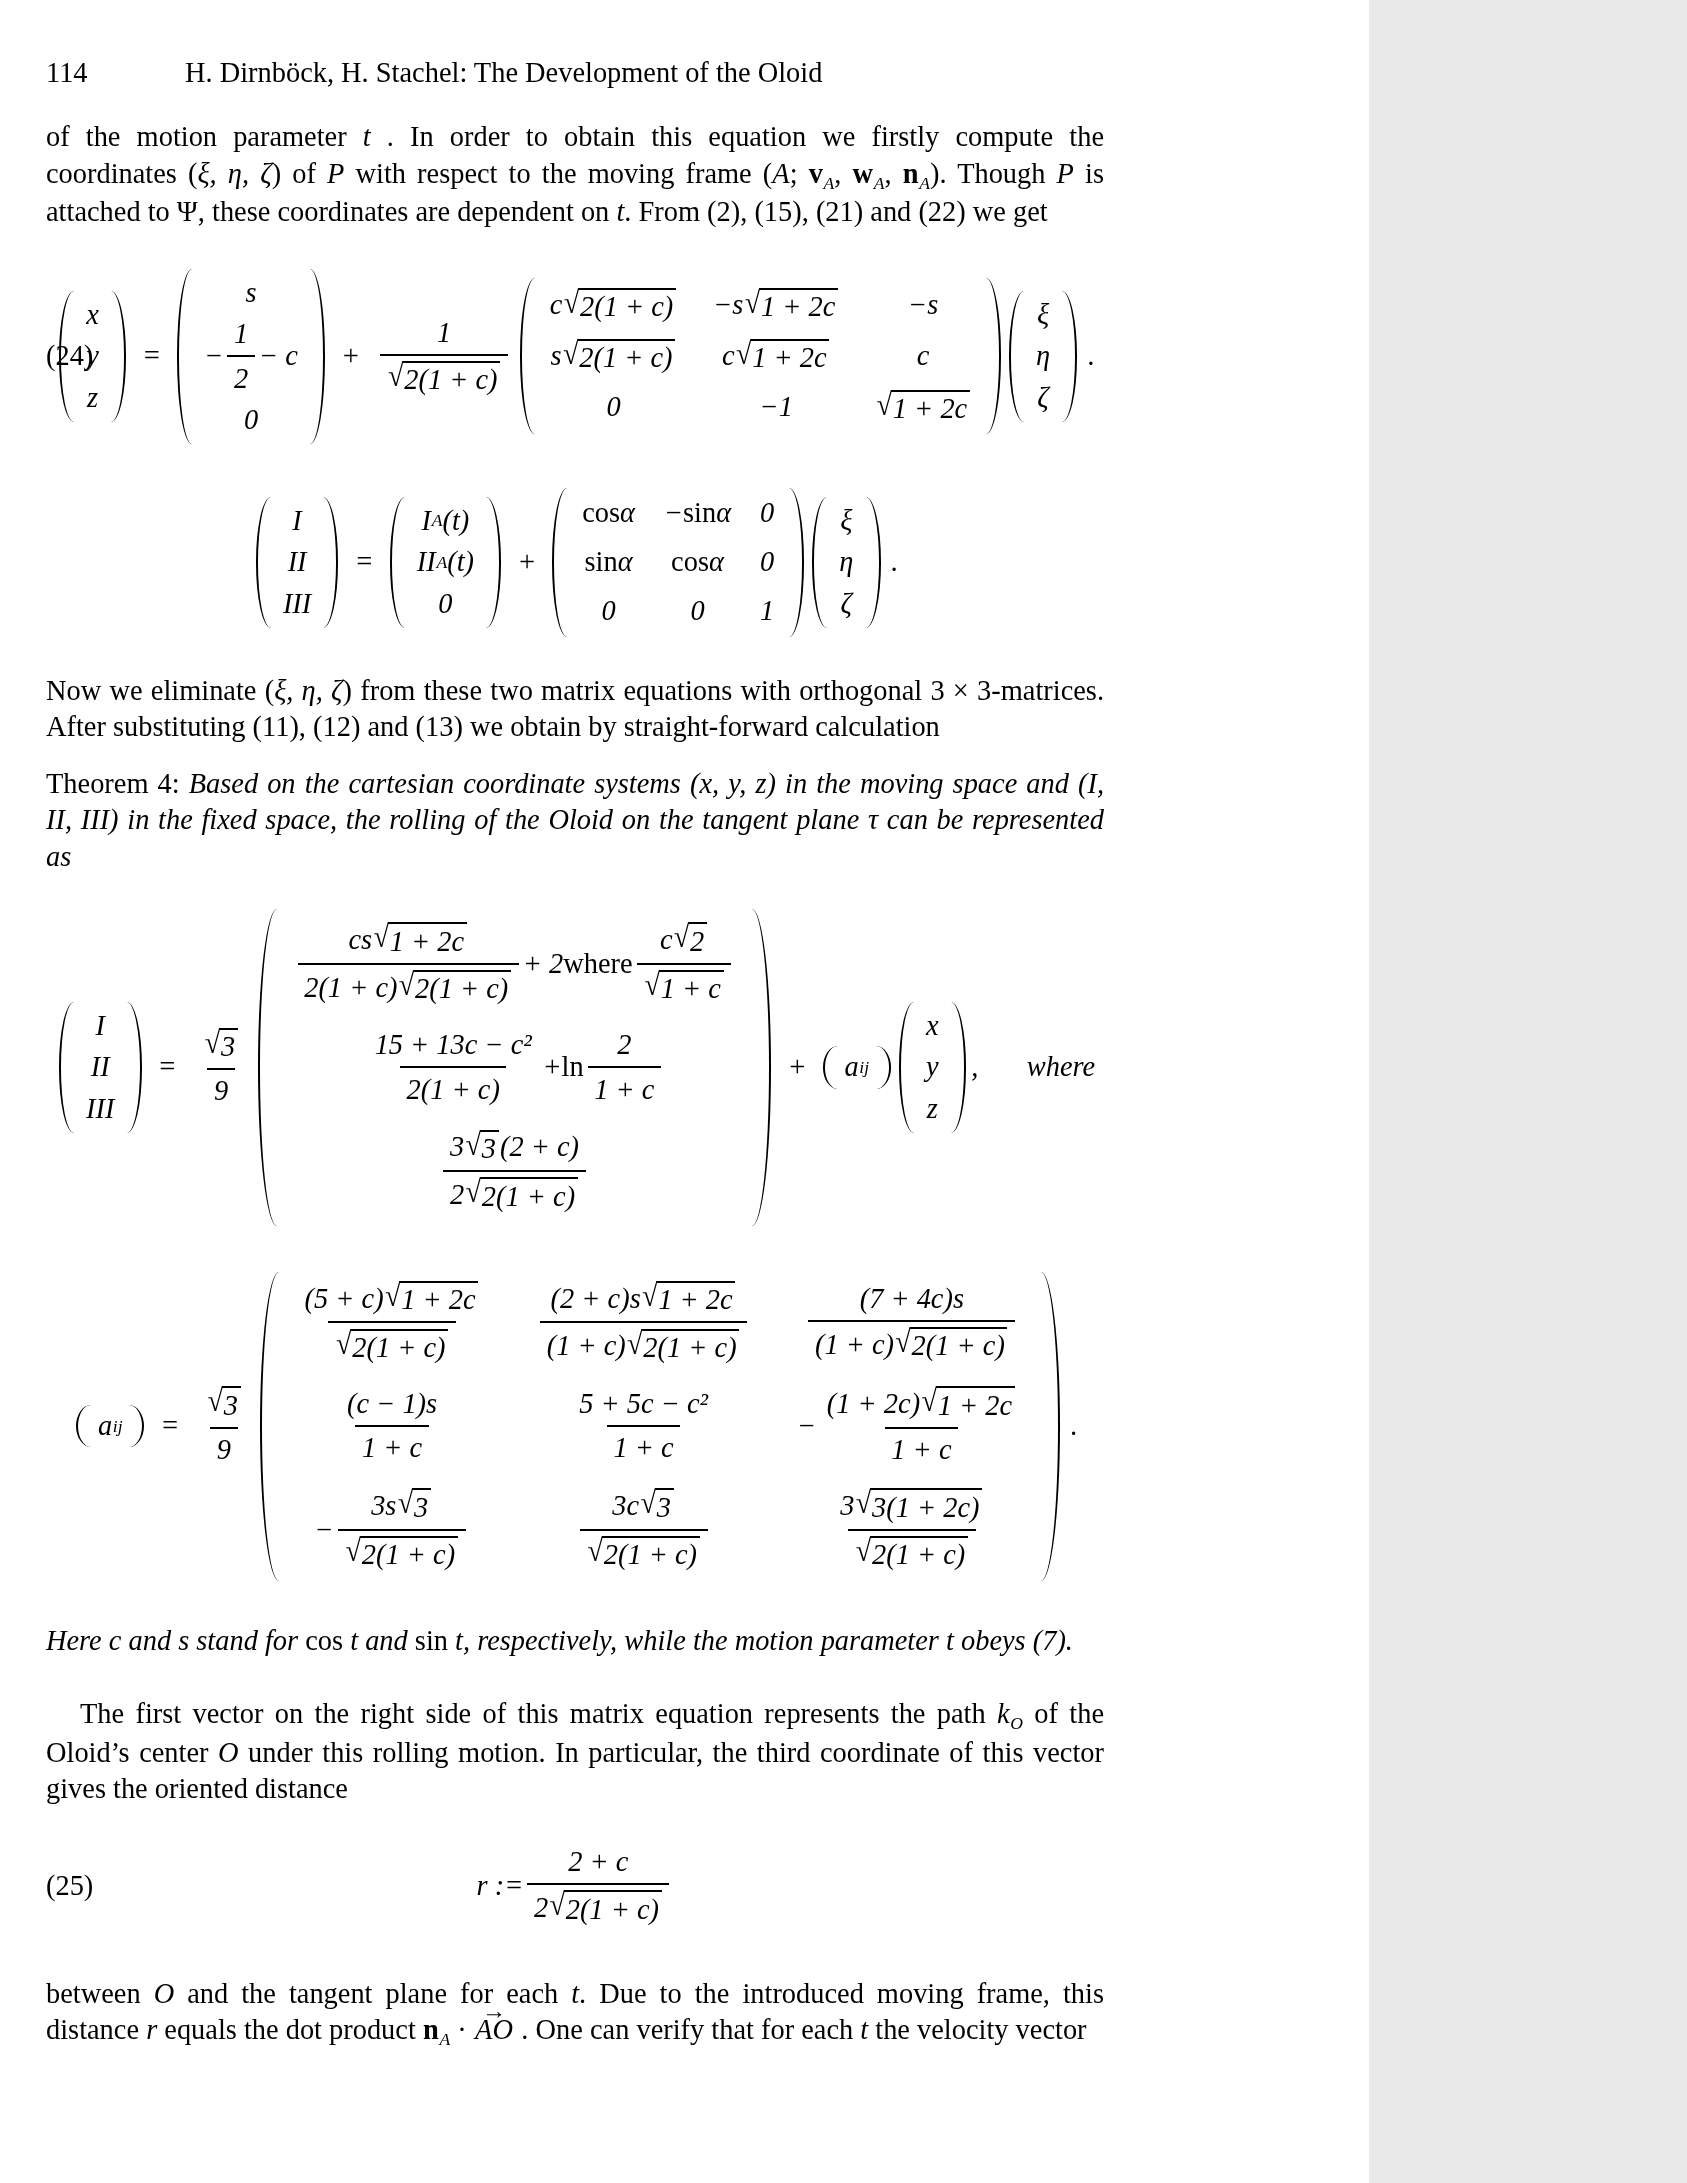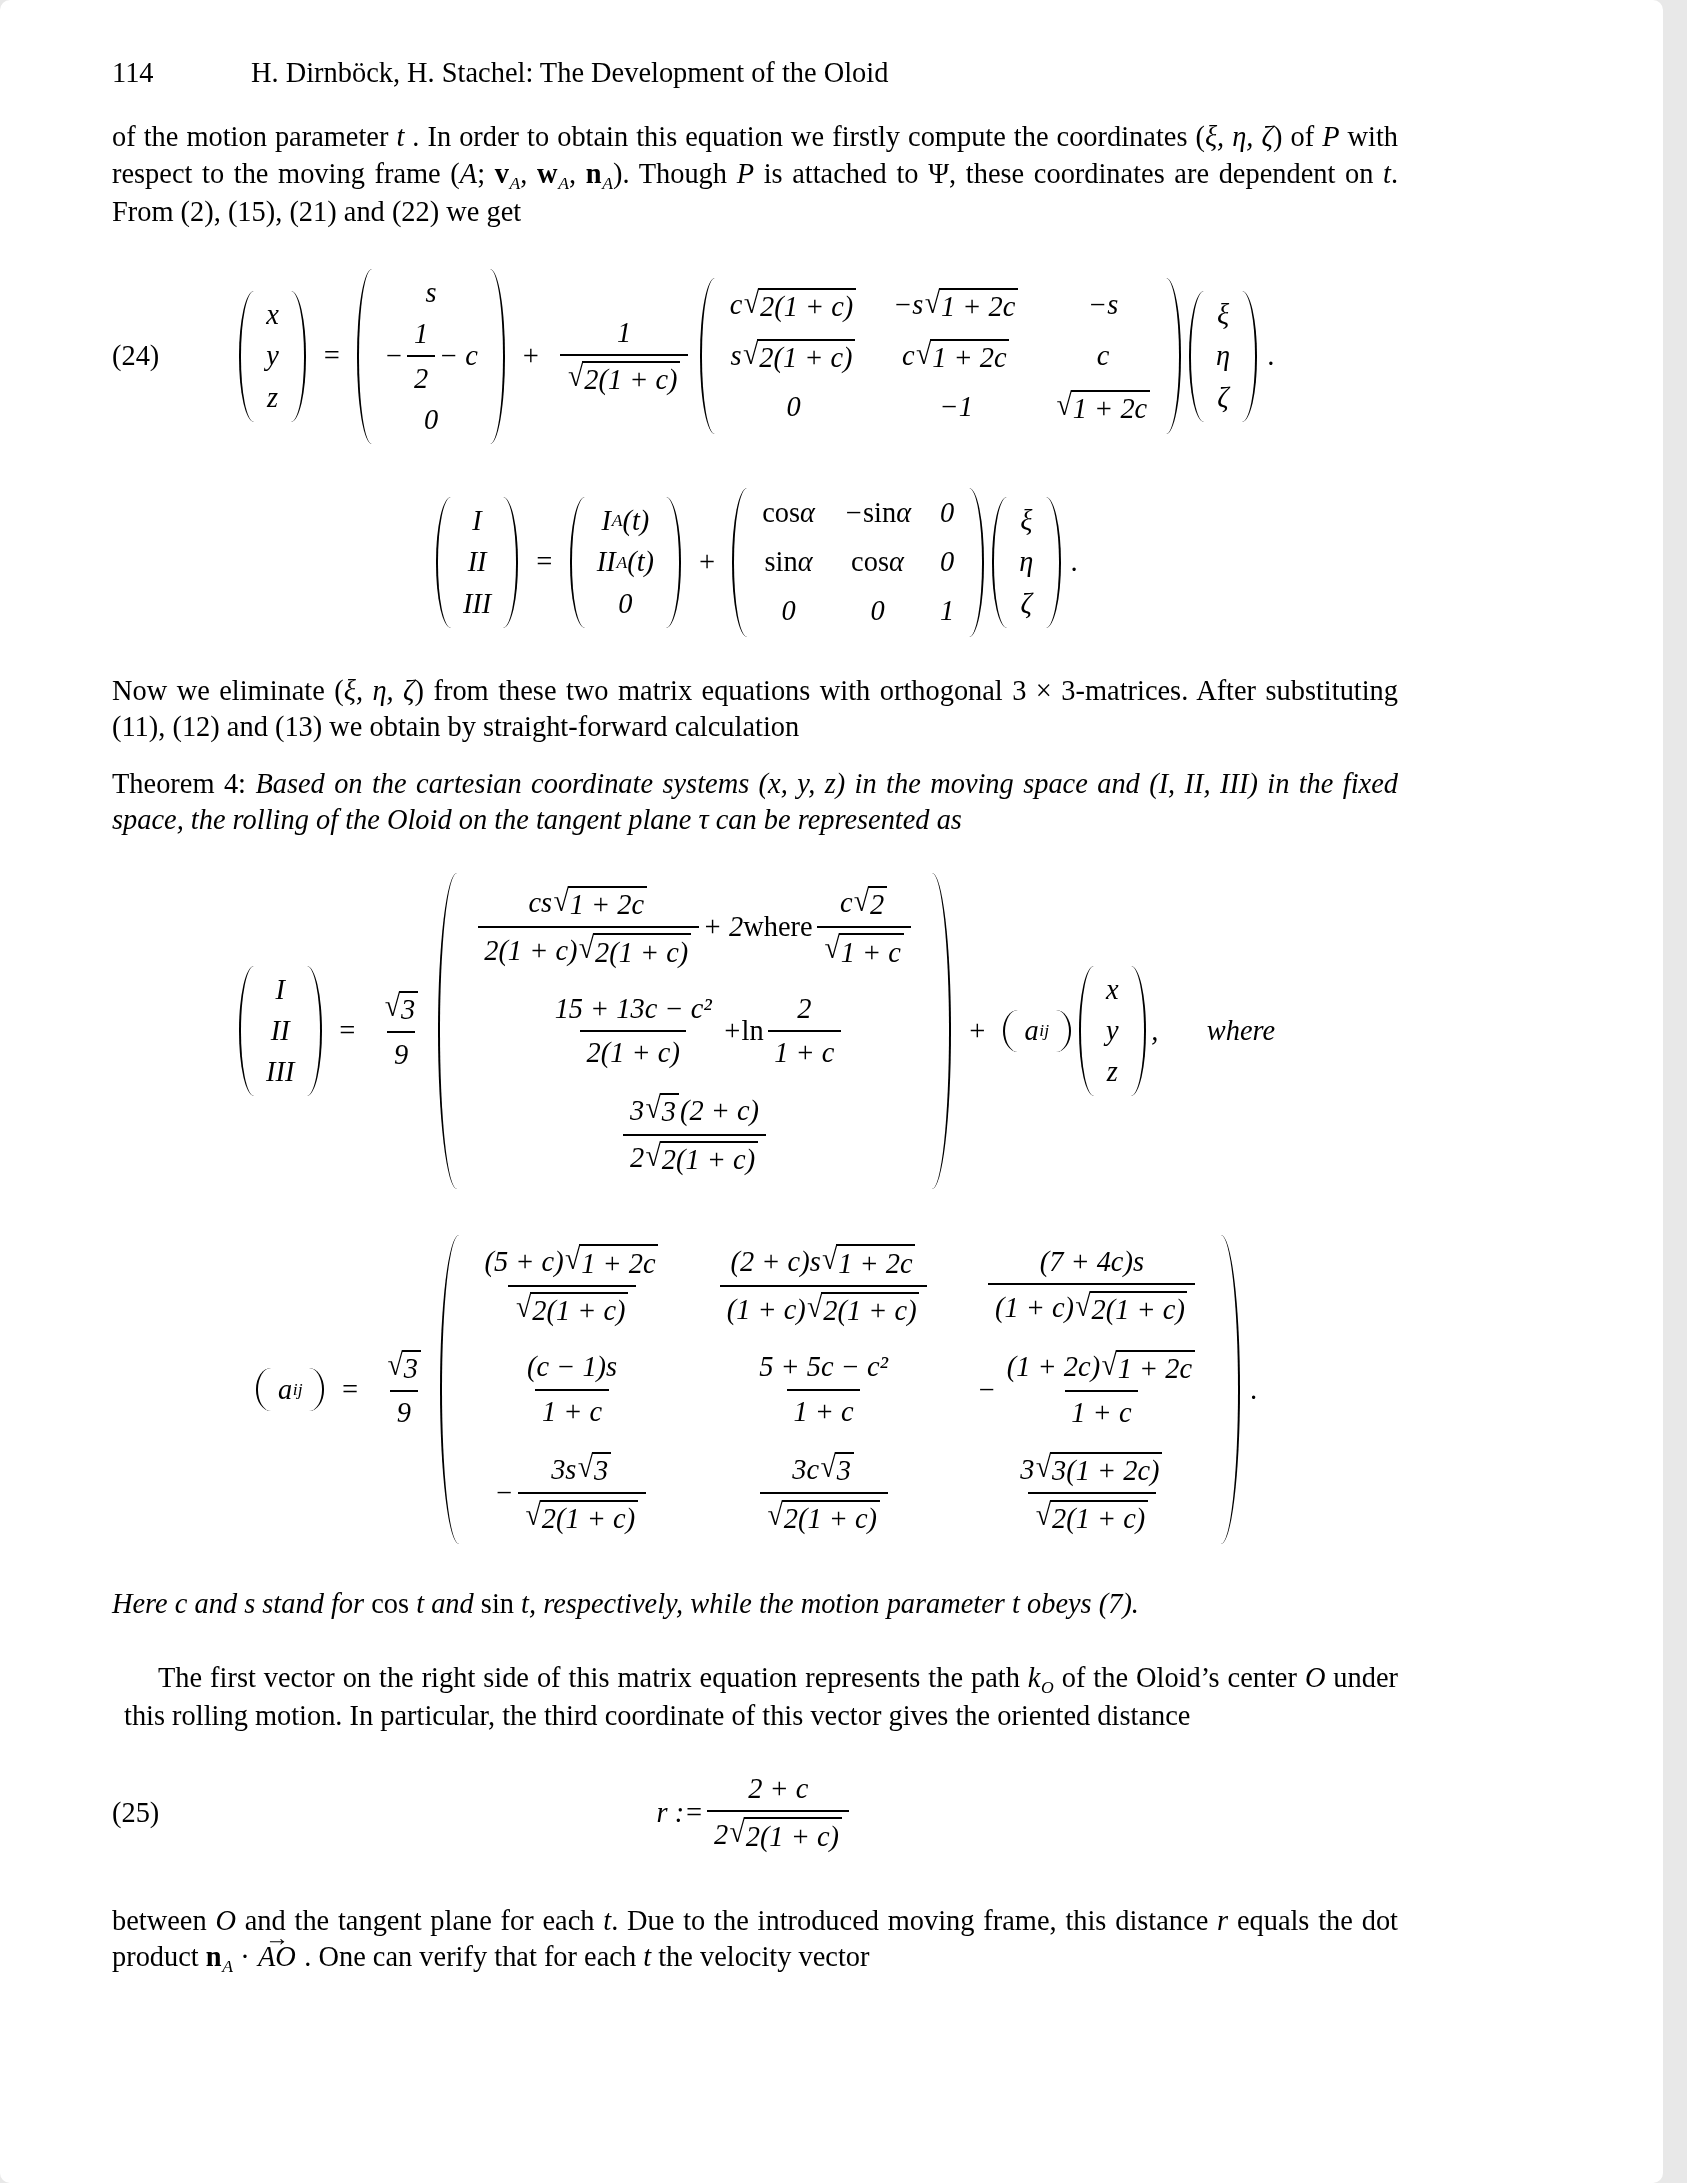--- a/index.html
+++ b/index.html
@@ -1,27 +1,27 @@
 <!DOCTYPE html>
 <html style="font-size:10.6px"><head>
 <meta charset="utf-8">
 <style>
   html,body { margin:0; padding:0; background:#e8e8e8; }
   .page {
-    position:relative; width:1663px; height:2183px; background:#ffffff; color:#000;
+    position:relative; width:1369px; height:2183px; background:#ffffff; color:#000;
     font-family:"Liberation Serif","DejaVu Serif",serif; font-size:28.4px;
-    box-sizing:border-box; padding:57px 265px 0 112px; overflow:hidden;border-radius:10px;
+    box-sizing:border-box; padding:57px 265px 0 46px; overflow:hidden;
   }
   
   .header { display:flex; align-items:baseline; margin-bottom:30px; }
   .pnum { width:139px; }
   .rtitle { flex:1; text-align:left; }
   .hspacer { width:79px; }
   .para { text-align:justify; line-height:1.285; margin:0 0 20px 0; }
-  .indent { text-indent:34px;margin-left:12px; }
+  .indent { text-indent:34px; }
   .it { font-style:italic; }
   .rm { font-style:normal; }
   .frak { font-weight:bold; }
   .thm-label { font-weight:normal; }
   .sub { font-size:62%; vertical-align:-0.35em; padding-left:0.7px; }
   
   .vec { position:relative; display:inline-block; padding:0 1.3px; }
   .vec::before { content:"→"; position:absolute; top:-0.72em; left:50%; transform:translateX(-50%);
                  font-size:0.85em; font-style:normal; }
   

